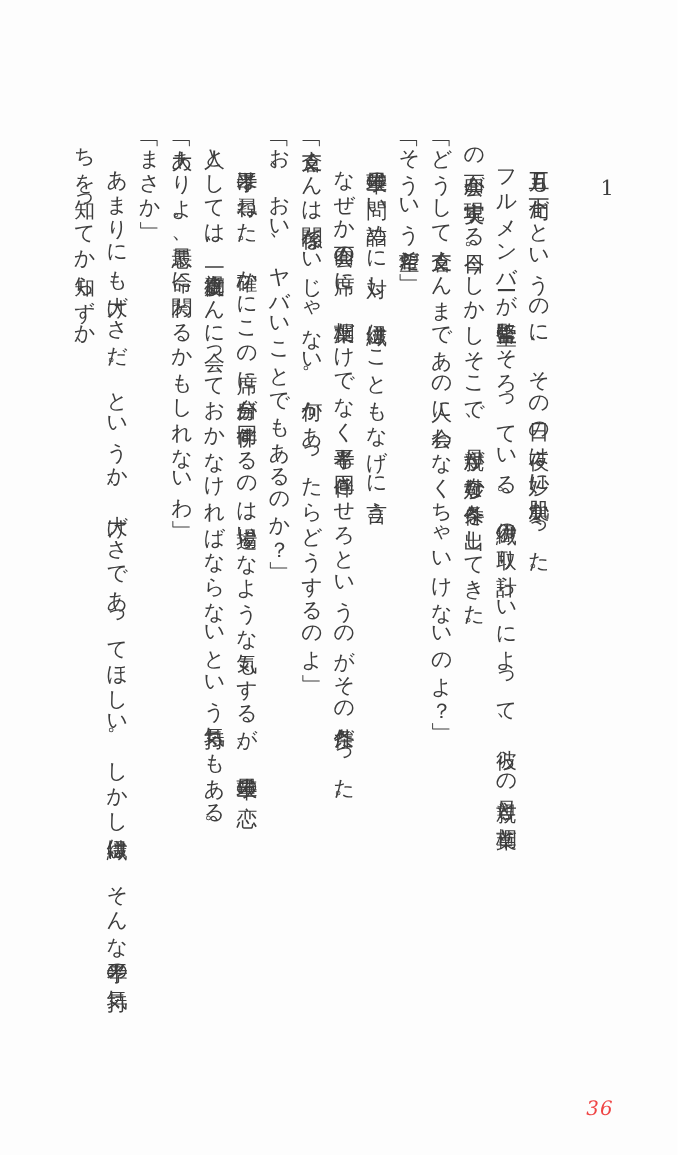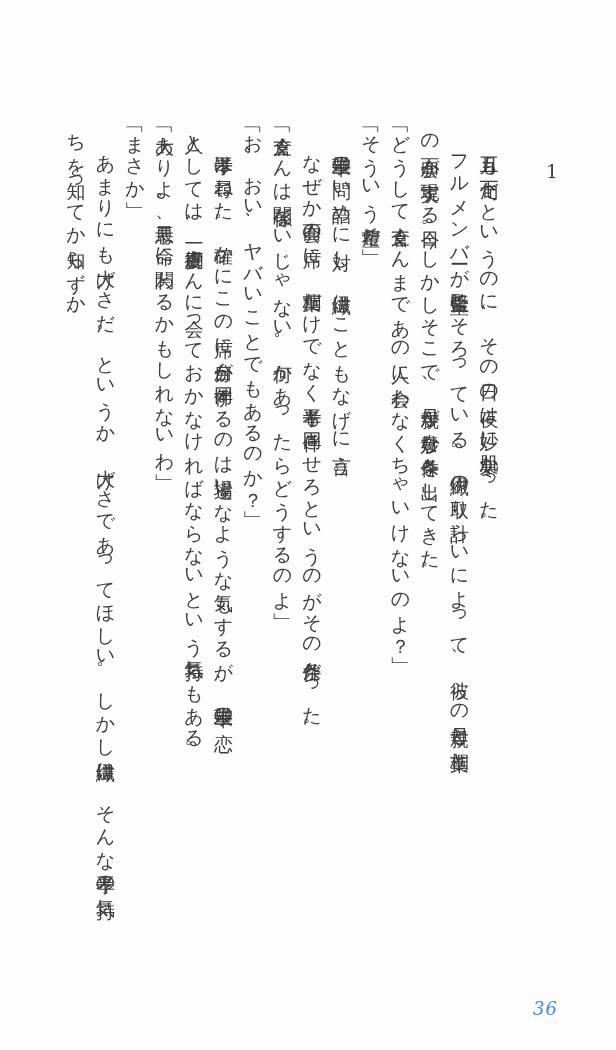--- a/index.html
+++ b/index.html
@@ -46,21 +46,21 @@
   }
   .text-block p.col.indent {
     text-indent: 20px;
   }
   .page-number {
     position: absolute;
     top: 998px;
     left: 533px;
     font-size: 18px;
     font-style: italic;
-    color: #3b82f6;
+    color: #ef4444;
     letter-spacing: 1px;
   }
 </style>
 </head>
 <body>
 
 <div class="page">
   <div class="chapter-number">1</div>
 
   <div class="text-block">

